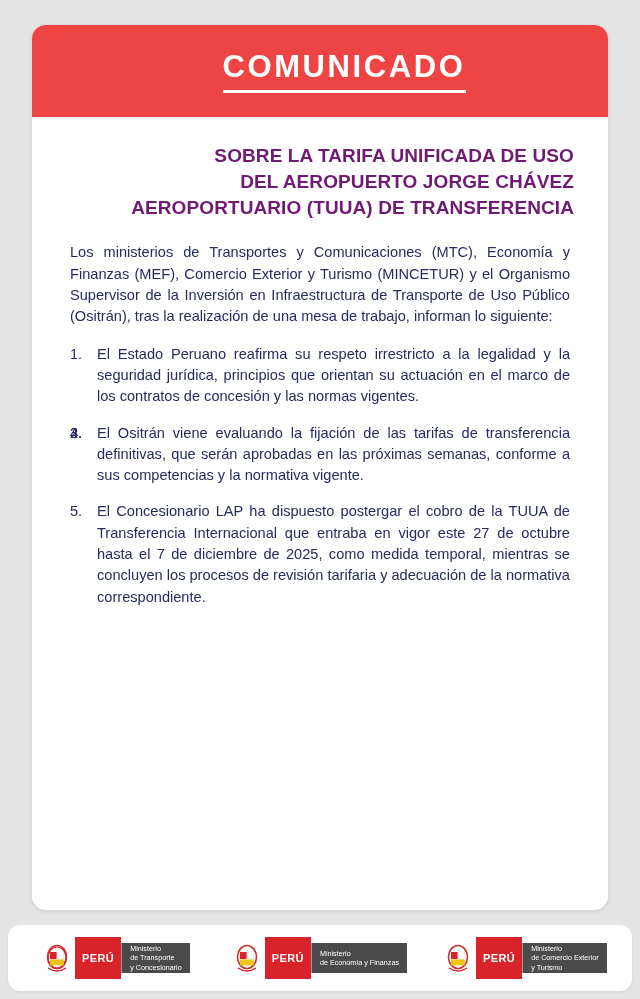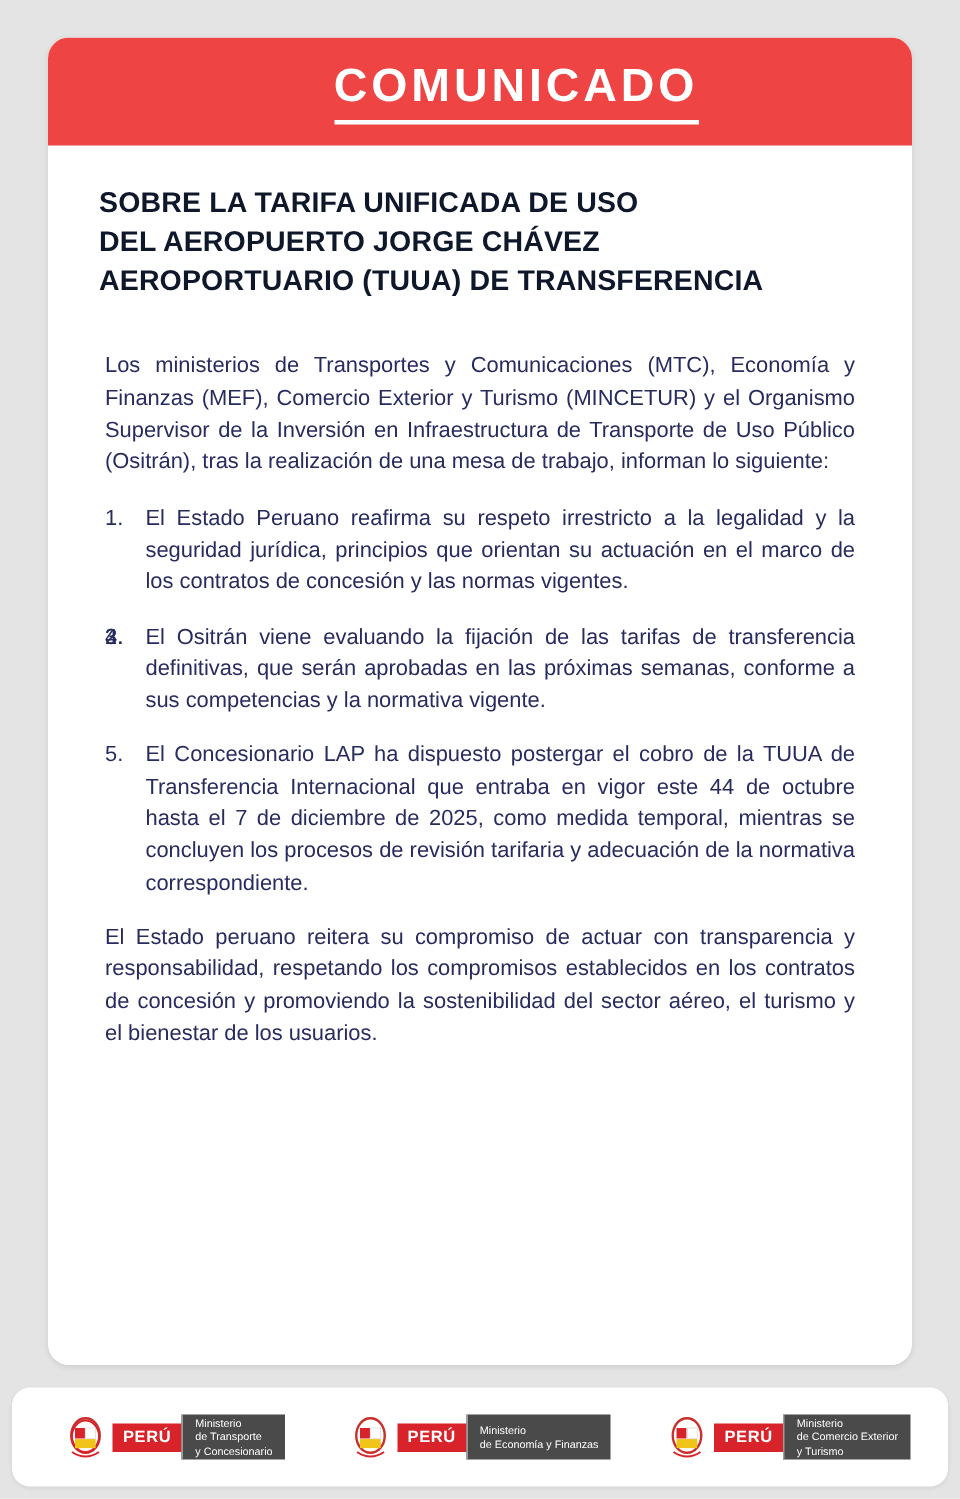--- a/index.html
+++ b/index.html
@@ -14,45 +14,45 @@
   
   .card {
     position: absolute;
     left: 32px; top: 25px; width: 576px; height: 885px;
     background: #ffffff;
     border-radius: 14px;
     box-shadow: 0 1px 4px rgba(0,0,0,.10);
     overflow: hidden;
   }
   .banner {
-    height: 72px;
+    height: 92px;
     background: #ee4444;
     display: flex; align-items: center; justify-content: center; padding-left: 48px;
   }
   .banner-title {
     color: #ffffff;
     font-size: 31px;
     font-weight: bold;
     letter-spacing: 2.6px;
     padding-bottom: 5px;
     border-bottom: 3px solid #ffffff;
     line-height: 1.15;
   }
 
   .headline {
     margin: 26px 34px 0 34px;
-    text-align: left;
-    color: #0f172a;
+    text-align: right;
+    color: #701a75;
     font-size: 19px;
     font-weight: bold;
     line-height: 1.36;
     letter-spacing: .1px;
   }
 
-  .body-wrap { padding: 0 38px; margin-top: 34px; }
+  .body-wrap { padding: 0 38px; margin-top: 22px; }
 
   .para {
     color: #272b5e;
     font-size: 14.6px;
     line-height: 1.46;
     text-align: justify;
     text-justify: inter-word;
   }
 
   ol.items { list-style: none; margin: 16px 0 0 0; }
@@ -90,21 +90,21 @@
   .slot-1 { margin-left: 36px; }
   .slot-2 { margin-left: 44px; }
   .slot-3 { margin-left: 38px; }
 
   
   .shield { width: 26px; height: 30px; margin-right: 5px; flex: 0 0 auto; }
   .peru-block {
     background: #d8232a; color: #fff;
     font-size: 11px; font-weight: bold; letter-spacing: .4px;
     padding: 0 7px;
-    height: 19px; display: flex; align-items: center;
+    height: 42px; display: flex; align-items: center;
   }
   .min-block {
     background: #4a4a4a; color: #fff;
     height: 30px;
     display: flex; flex-direction: column; justify-content: center;
     padding: 0 8px;
     border-left: 1px solid #9a9a9a;
   }
   .min-block span { font-size: 7.2px; line-height: 1.28; white-space: nowrap; }
 </style>
@@ -139,25 +139,24 @@
         </li>
         <li>
           <span class="num">3.</span>
         </li>
         <li>
           <span class="num">4.</span>
           <span>El Ositrán viene evaluando la fijación de las tarifas de transferencia definitivas, que serán aprobadas en las próximas semanas, conforme a sus competencias y la normativa vigente.</span>
         </li>
         <li>
           <span class="num">5.</span>
-          <span>El Concesionario LAP ha dispuesto postergar el cobro de la TUUA de Transferencia Internacional que entraba en vigor este 44 de octubre hasta el 7 de diciembre de 2025, como medida temporal, mientras se concluyen los procesos de revisión tarifaria y adecuación de la normativa correspondiente.</span>
+          <span>El Concesionario LAP ha dispuesto postergar el cobro de la TUUA de Transferencia Internacional que entraba en vigor este 27 de octubre hasta el 7 de diciembre de 2025, como medida temporal, mientras se concluyen los procesos de revisión tarifaria y adecuación de la normativa correspondiente.</span>
         </li>
       </ol>
 
-      <p class="para closing">El Estado peruano reitera su compromiso de actuar con transparencia y responsabilidad, respetando los compromisos establecidos en los contratos de concesión y promoviendo la sostenibilidad del sector aéreo, el turismo y el bienestar de los usuarios.</p>
     </div>
 
   </div>
 
   <div class="footer">
 
     <div class="logo-slot slot-1">
       <svg class="shield" viewBox="0 0 26 30">
         <ellipse cx="13" cy="14" rx="9.5" ry="11.5" fill="#ffffff" stroke="#c9302c" stroke-width="1.6"></ellipse>
         <path d="M13 4 a9 11 0 0 0 -9 10 a9 11 0 0 0 9 11 a9 11 0 0 0 9 -11 a9 11 0 0 0 -9 -10 z" fill="none" stroke="#d8232a" stroke-width="1.2"></path>

